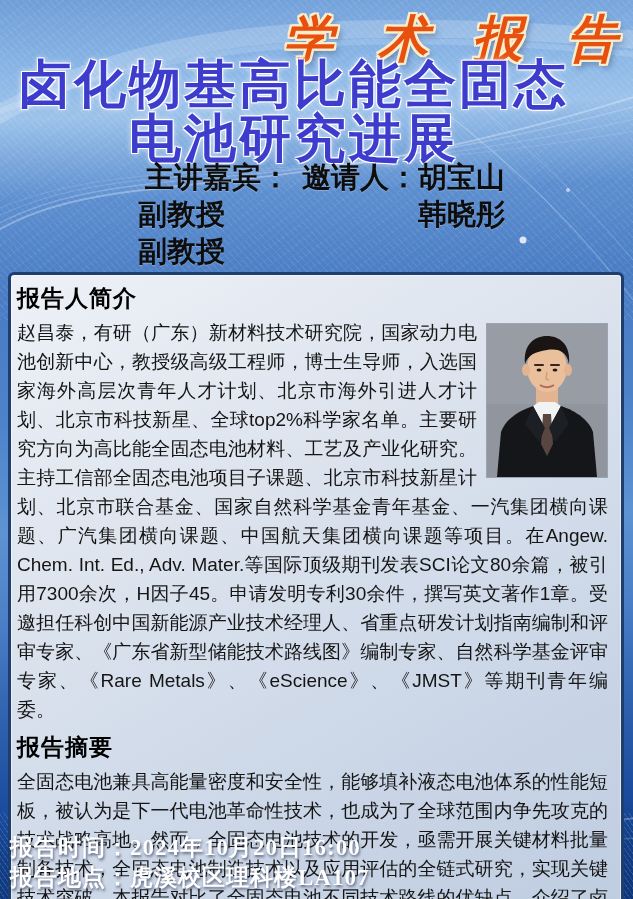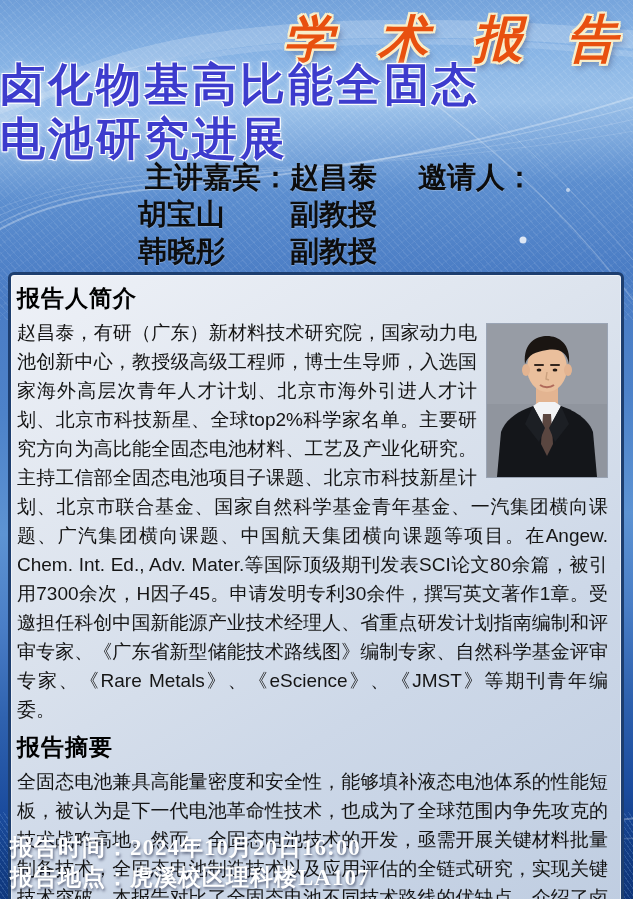--- a/index.html
+++ b/index.html
@@ -32,23 +32,23 @@
   .banner-title {
     position:absolute; left:0; top:6px; width:633px; text-align:right;
     font-family:"Liberation Serif", serif; font-weight:bold; font-style:italic;
     font-size:50px; letter-spacing:16px; color:#e8500f;
     text-shadow:
       -2px -2px 0 #f8eecb, 2px -2px 0 #f8eecb, -2px 2px 0 #f8eecb, 2px 2px 0 #f8eecb,
       0 -2px 0 #f8eecb, 0 2px 0 #f8eecb, -2px 0 0 #f8eecb, 2px 0 0 #f8eecb,
       3px 4px 6px rgba(40,40,80,.45);
   }
   .main-title {
-    position:absolute; left:0; top:58px; width:588px; text-align:left;
+    position:absolute; left:0; top:58px; width:588px; text-align:center;
     font-family:"Liberation Serif", serif; font-weight:bold;
-    font-size:45px; line-height:54px; color:#3d3ccd; letter-spacing:3px;
+    font-size:52px; line-height:54px; color:#3d3ccd; letter-spacing:3px;
     text-shadow:
       -1px -1px 0 rgba(255,255,255,.95), 1px -1px 0 rgba(255,255,255,.95),
       -1px 1px 0 rgba(255,255,255,.95), 1px 1px 0 rgba(255,255,255,.95),
       0 0 6px rgba(255,255,255,.8);
   }
   .speakers {
     position:absolute; left:138px; top:162px;
     display:grid; grid-template-columns:152px 128px auto;
     row-gap:6px; font-family:Liberation Sans, sans-serif;
     font-size:29px; line-height:31px; font-weight:600; color:#0d0d0d;
@@ -114,21 +114,20 @@
 
   <div class="banner-title">学 术 报 告</div>
 
   <div class="main-title">
     <div>卤化物基高比能全固态</div>
     <div>电池研究进展</div>
   </div>
 
   <div class="speakers">
     <span class="lab">主讲嘉宾：</span>
-    <span class="nam">赵昌泰</span>
 
     <span class="lab">邀请人：</span>
     <span class="nam">胡宝山</span>
     <span class="ttl">副教授</span>
 
     <span class="lab"></span>
     <span class="nam">韩晓彤</span>
     <span class="ttl">副教授</span>
   </div>
 

